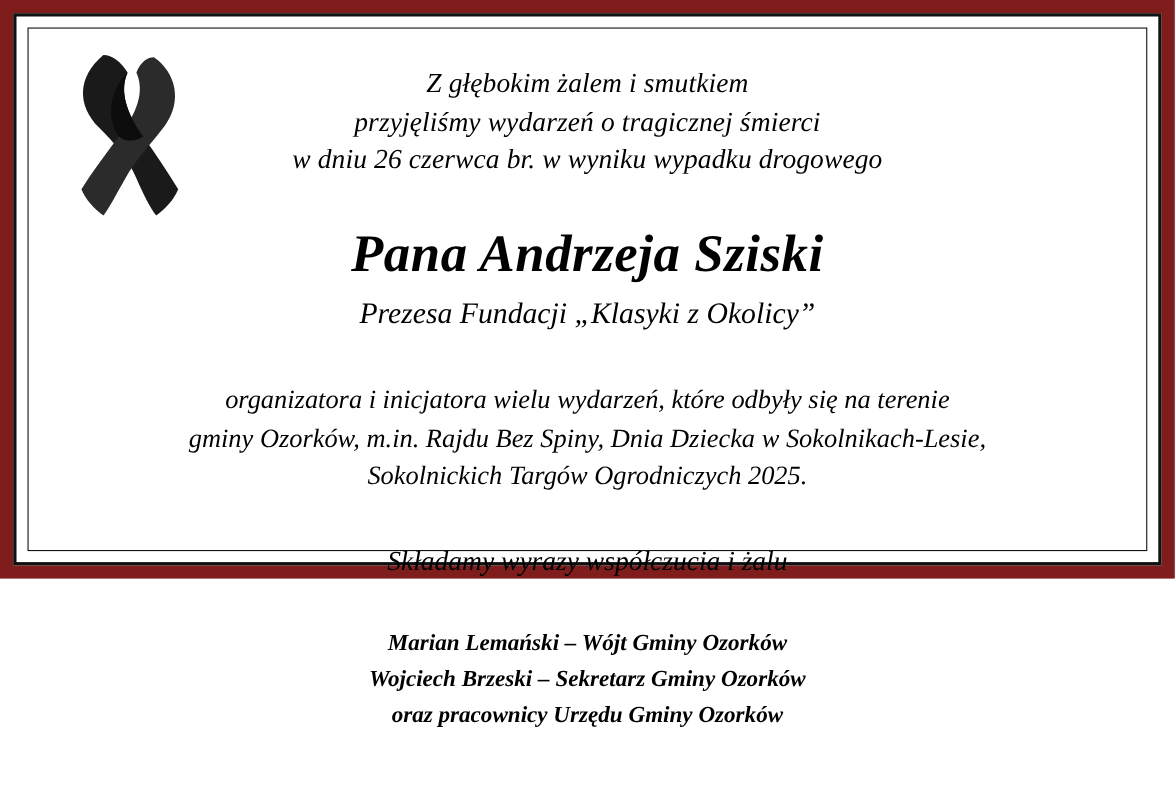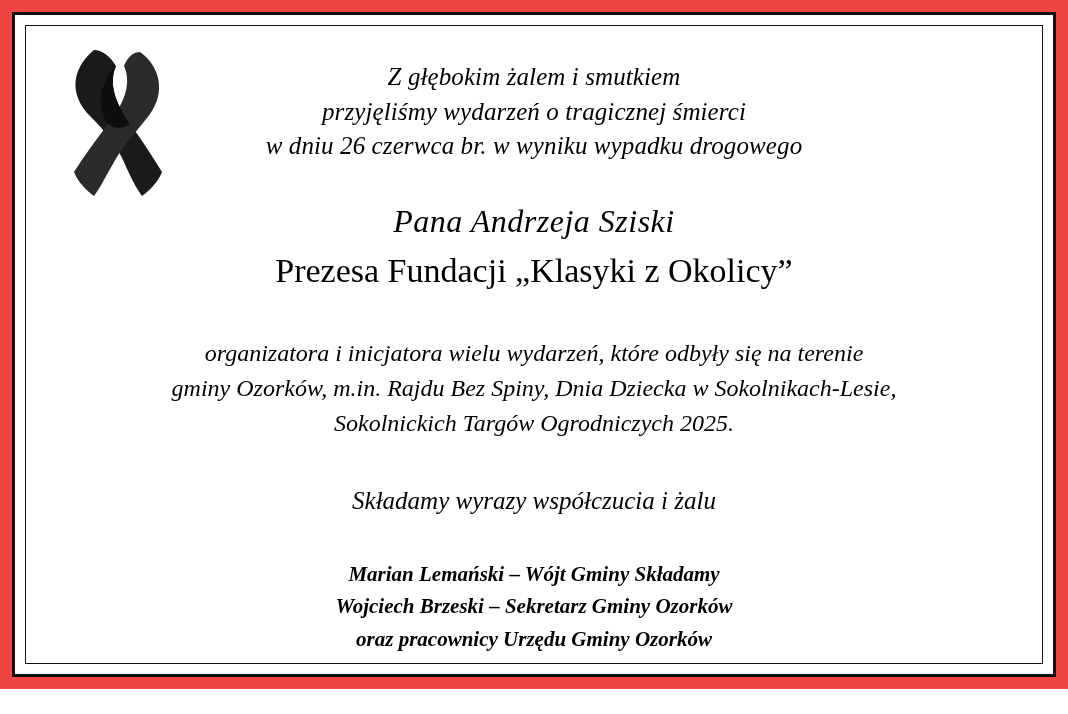--- a/index.html
+++ b/index.html
@@ -9,23 +9,23 @@
   }
   body {
     width: 1068px;
     height: 714px;
     font-family: "Liberation Serif", serif;
     color: #000000;
     overflow: hidden;
   }
   .obituary-page {
     width: 1068px;
-    height: 689px;
+    height: 526px;
     position: relative;
-    background: #ef4444;
+    background: #7f1d1d;
     box-sizing: border-box;
   }
   .outer-frame {
     position: absolute;
     left: 12px;
     top: 12px;
     right: 12px;
     bottom: 12px;
     border: 3px solid #111111;
     background: #ffffff;
@@ -61,28 +61,29 @@
     line-height: 1.38;
     letter-spacing: 0.1px;
   }
   .intro div {
     white-space: nowrap;
   }
   .name-block {
     margin-top: 38px;
   }
   .deceased-name {
-    font-size: 32px;
-    font-weight: normal;
+    font-size: 48px;
+    font-weight: bold;
     font-style: italic;
     letter-spacing: 0.5px;
     line-height: 1.2;
   }
   .deceased-role {
-    font-size: 34px;
+    font-size: 27px;
+    font-style: italic;
     margin-top: 10px;
     line-height: 1.25;
   }
   .description {
     margin-top: 44px;
     font-size: 24px;
     font-style: italic;
     line-height: 1.45;
   }
   .description div {
@@ -138,21 +139,21 @@
           <div>organizatora i inicjatora wielu wydarzeń, które odbyły się na terenie</div>
           <div>gminy Ozorków, m.in. Rajdu Bez Spiny, Dnia Dziecka w Sokolnikach-Lesie,</div>
           <div>Sokolnickich Targów Ogrodniczych 2025.</div>
         </div>
 
         <div class="condolence">
           <div>Składamy wyrazy współczucia i żalu</div>
         </div>
 
         <div class="signatures">
-          <div>Marian Lemański – Wójt Gminy Składamy</div>
+          <div>Marian Lemański – Wójt Gminy Ozorków</div>
           <div>Wojciech Brzeski – Sekretarz Gminy Ozorków</div>
           <div>oraz pracownicy Urzędu Gminy Ozorków</div>
         </div>
 
       </div>
     </div>
   </div>
 </div>
 
 </body></html>

